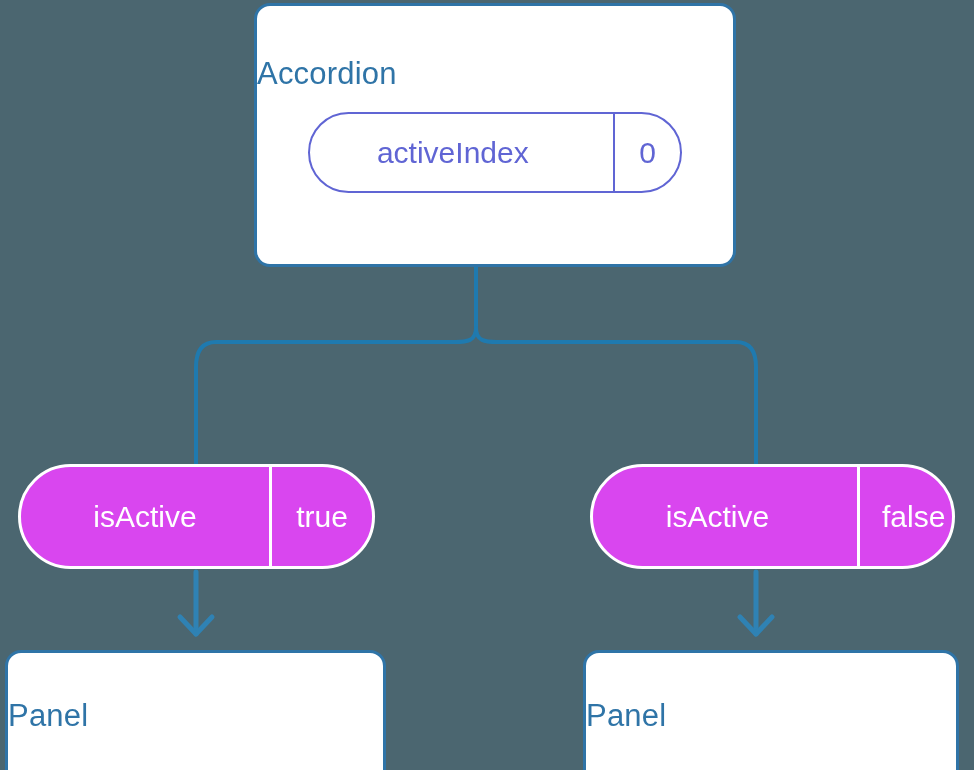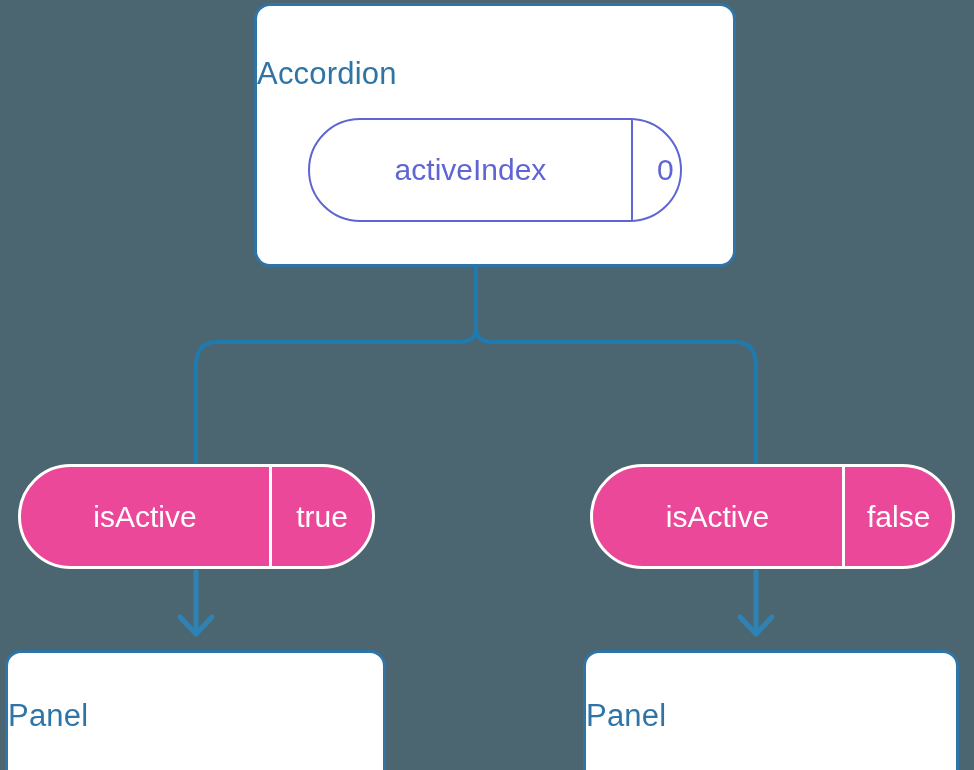--- a/index.html
+++ b/index.html
@@ -100,59 +100,60 @@
     padding: 0 22px;
   }
   .pill-outline .pill-val {
     color: #6065d4;
     border-left: 2px solid #6065d4;
     padding: 0 24px;
   }
 
   
   .pill-solid {
-    background: #ec4899;
+    background: #d946ef;
     border: 3px solid #ffffff;
   }
   .pill-solid .pill-key {
     color: #ffffff;
     padding: 0 20px;
   }
   .pill-solid .pill-val {
     color: #ffffff;
     border-left: 3px solid #ffffff;
     padding: 16px 22px;
   }
 
   #pill-active-index {
     left: 308px;
-    top: 118px;
+    top: 112px;
     width: 374px;
-    height: 104px;
+    height: 81px;
+    justify-content: flex-end;
   }
   #pill-active-index .pill-key { flex: 0 0 277px; }
   #pill-active-index .pill-val { flex: 1 1 auto; }
 
   #pill-is-active-true {
     left: 18px;
     top: 464px;
     width: 357px;
     height: 105px;
   }
   #pill-is-active-true .pill-key { flex: 0 0 208px; }
   #pill-is-active-true .pill-val { flex: 1 1 auto; }
 
   #pill-is-active-false {
     left: 590px;
     top: 464px;
     width: 365px;
     height: 105px;
   }
   #pill-is-active-false .pill-key { flex: 0 0 209px; }
-  #pill-is-active-false .pill-val { flex: 1 1 auto; }
+  #pill-is-active-false .pill-val { flex: 1 1 auto; margin-left: 15px; }
 </style>
 </head>
 <body>
 
 <div id="stage">
 
   <svg id="connectors" viewBox="0 0 974 770" width="974" height="770" xmlns="http://www.w3.org/2000/svg">
 
     <path d="M476,266 L476,328
              C476,341 467,342 455,342

